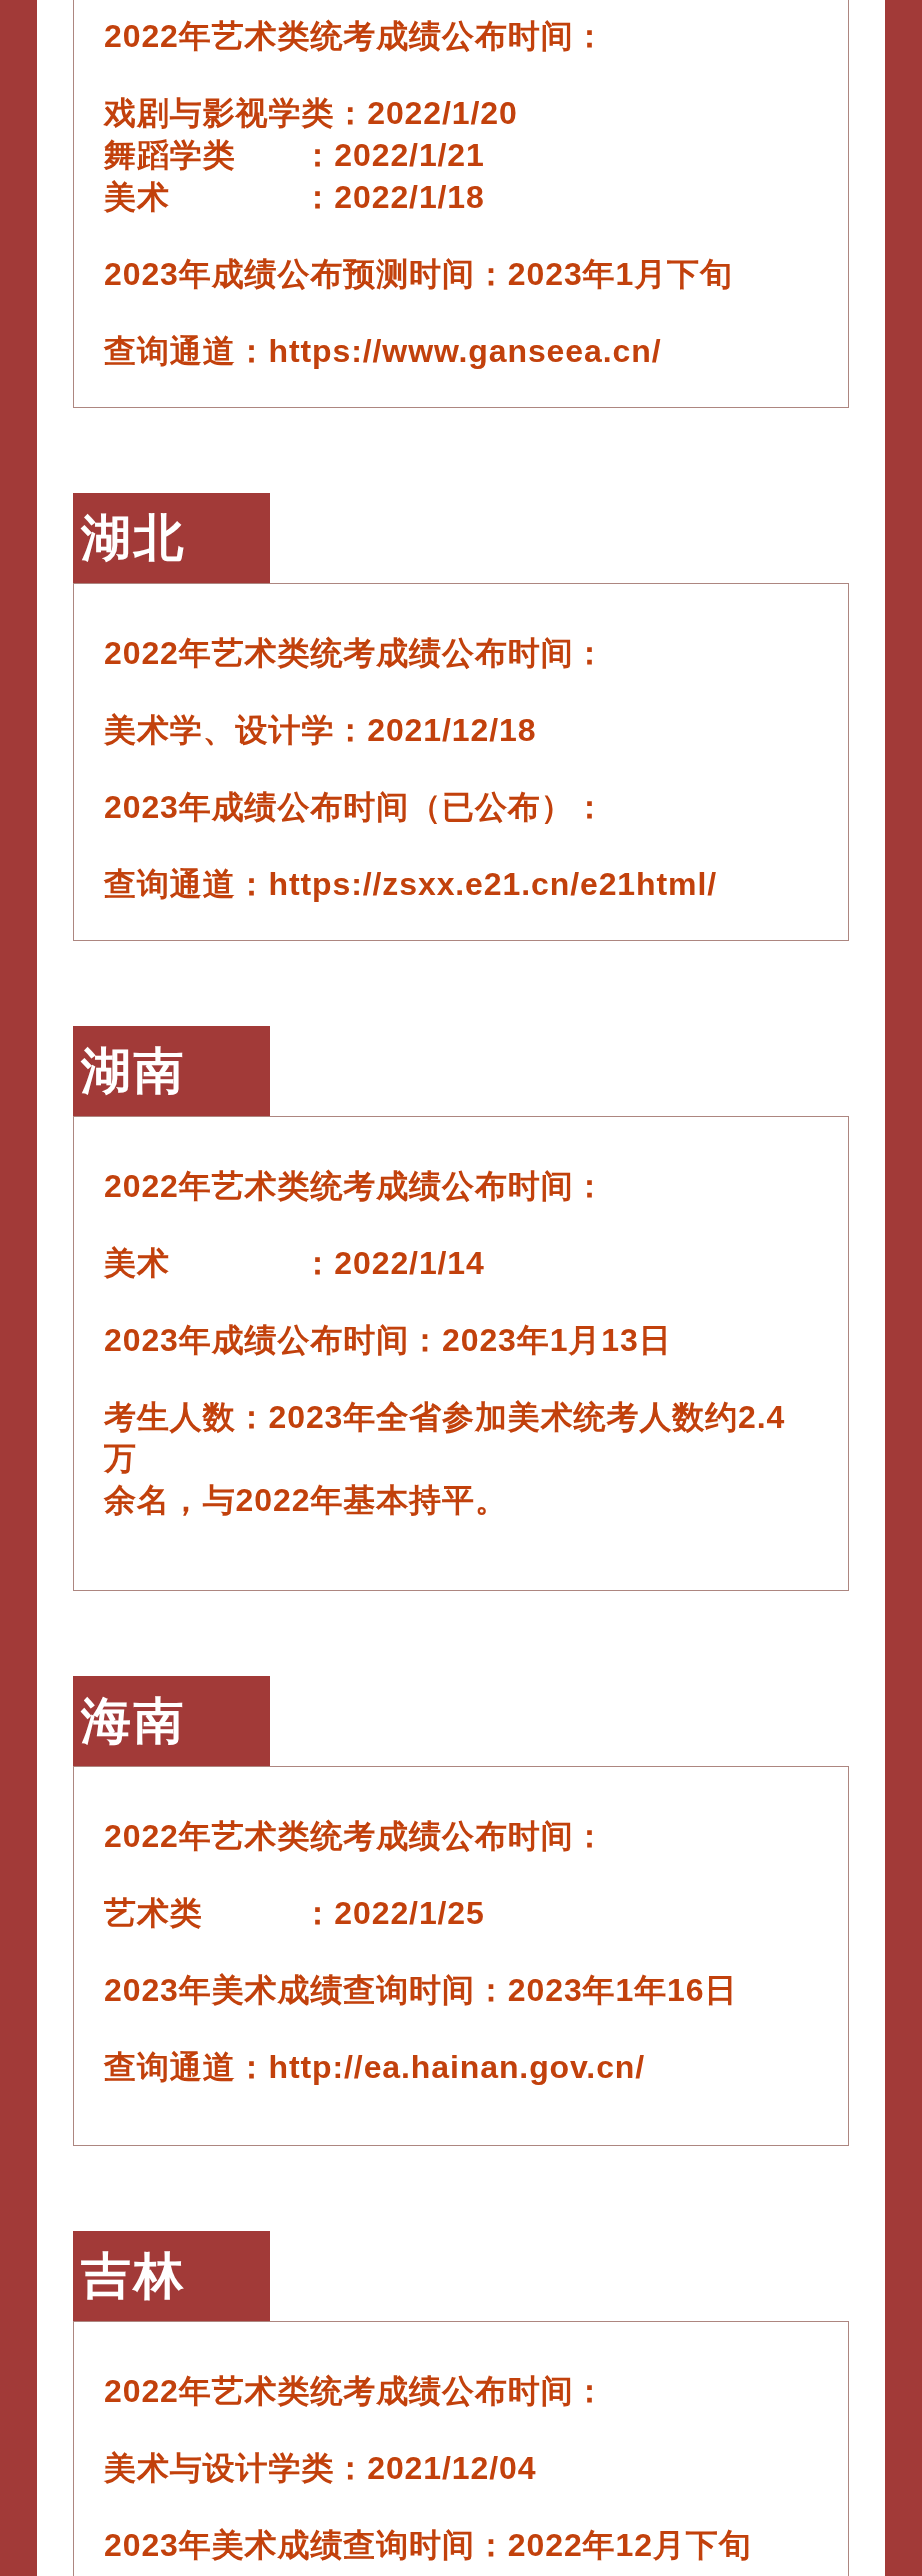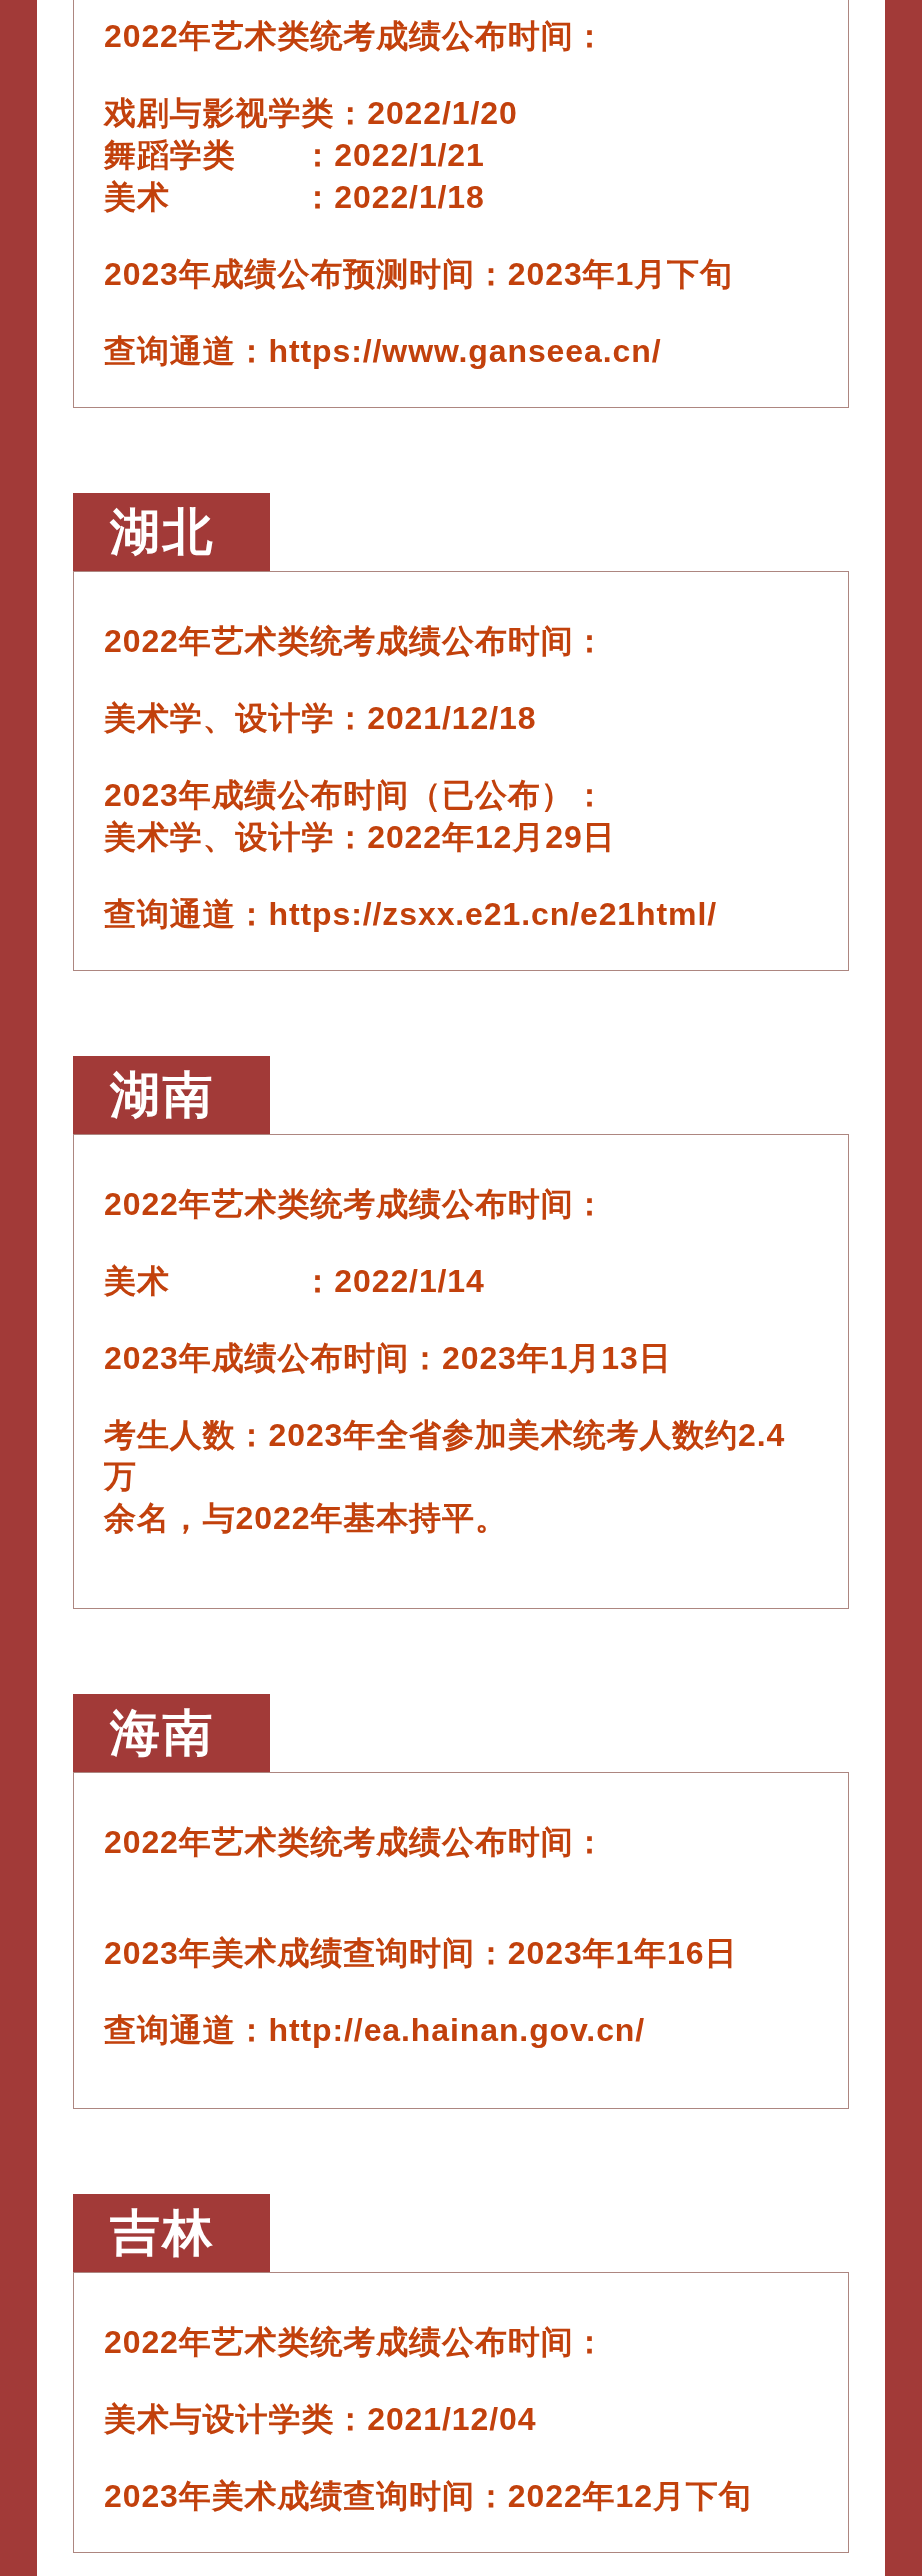--- a/index.html
+++ b/index.html
@@ -22,26 +22,26 @@
   .side-strip.right{right:0;}
   #sections{
     position:absolute;
     top:0;left:0;
     width:100%;
   }
   section{display:block;}
   .tag{
     margin:85px 0 0 73px;
     width:197px;
-    height:78px;
+    height:90px;
     background:#a23a38;
     box-sizing:border-box;
     display:flex;
     align-items:center;
-    padding-left:37px;
+    padding-left:8px;
   }
   .tag-label{
     color:#ffffff;
     font-size:50px;
     font-weight:bold;
     letter-spacing:2.6px;
     line-height:1;
   }
   section.partial-top .card{margin-top:-34px;}
   .card{
@@ -93,21 +93,20 @@
     <div class="tag">
       <span class="tag-label">湖北</span>
     </div>
     <div class="card">
       <div class="card-lines">
             <p class="line">2022年艺术类统考成绩公布时间：</p>
             <div class="spacer"></div>
             <p class="line">美术学、设计学：2021/12/18</p>
             <div class="spacer"></div>
             <p class="line">2023年成绩公布时间（已公布）：</p>
-            <p class="line">美术学、设计学：2022年12月29日</p>
             <div class="spacer"></div>
             <p class="line">查询通道：https://zsxx.e21.cn/e21html/</p>
           </div>
     </div>
   </section>
 
   <section>
     <div class="tag">
       <span class="tag-label">湖南</span>
     </div>
@@ -127,20 +126,21 @@
   </section>
 
   <section>
     <div class="tag">
       <span class="tag-label">海南</span>
     </div>
     <div class="card">
       <div class="card-lines">
             <p class="line">2022年艺术类统考成绩公布时间：</p>
             <div class="spacer"></div>
+            <p class="line">艺术类　　　：2022/1/25</p>
             <div class="spacer"></div>
             <p class="line">2023年美术成绩查询时间：2023年1年16日</p>
             <div class="spacer"></div>
             <p class="line">查询通道：http://ea.hainan.gov.cn/</p>
           </div>
     </div>
   </section>
 
   <section>
     <div class="tag">

